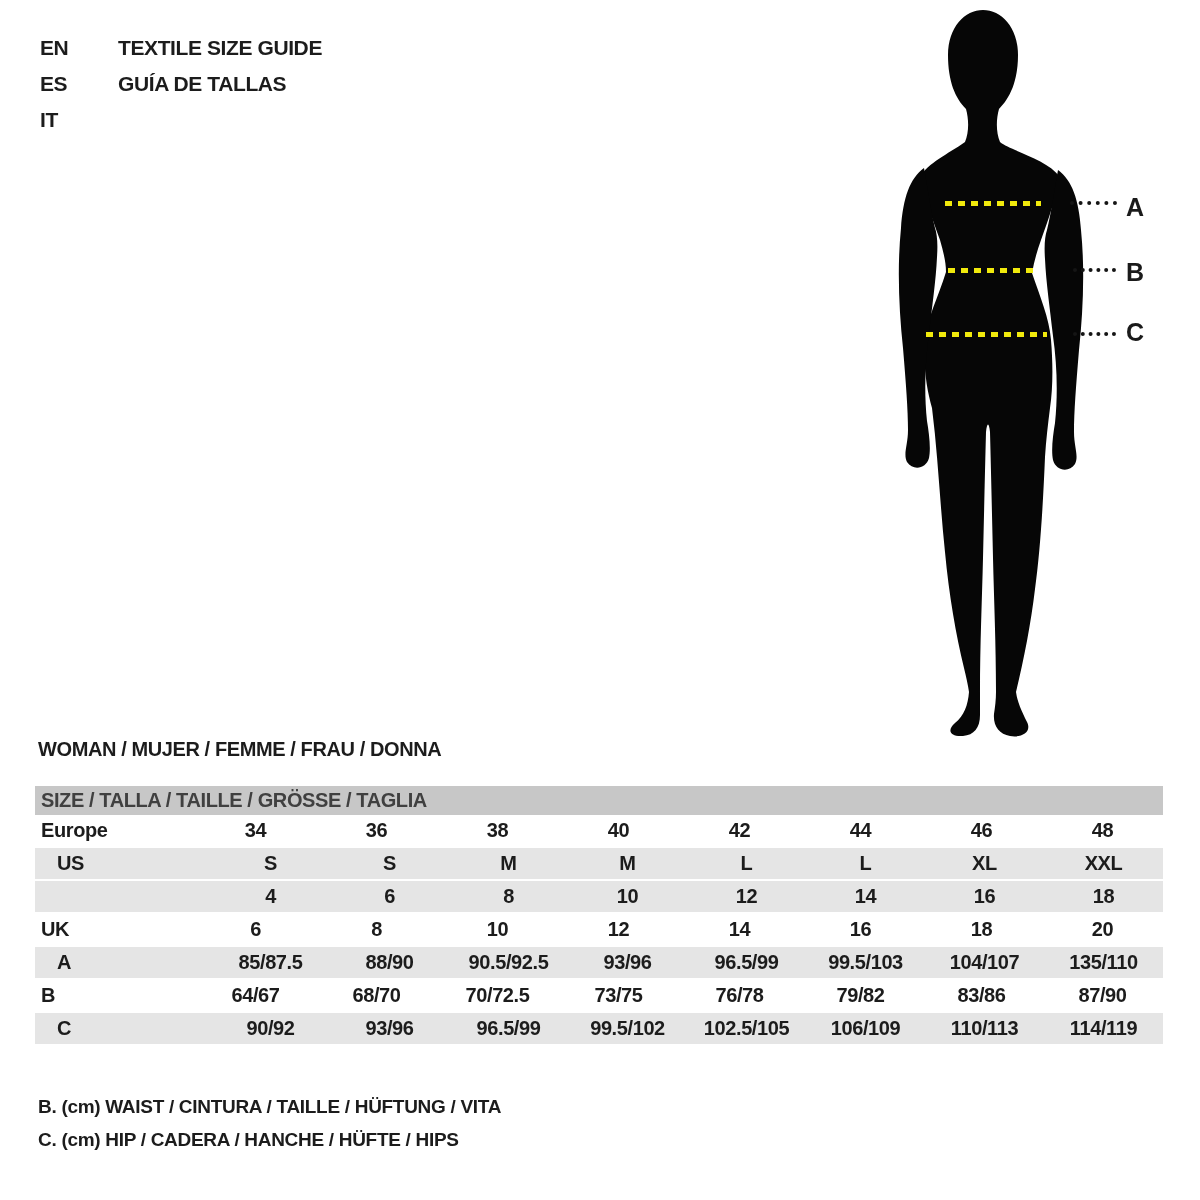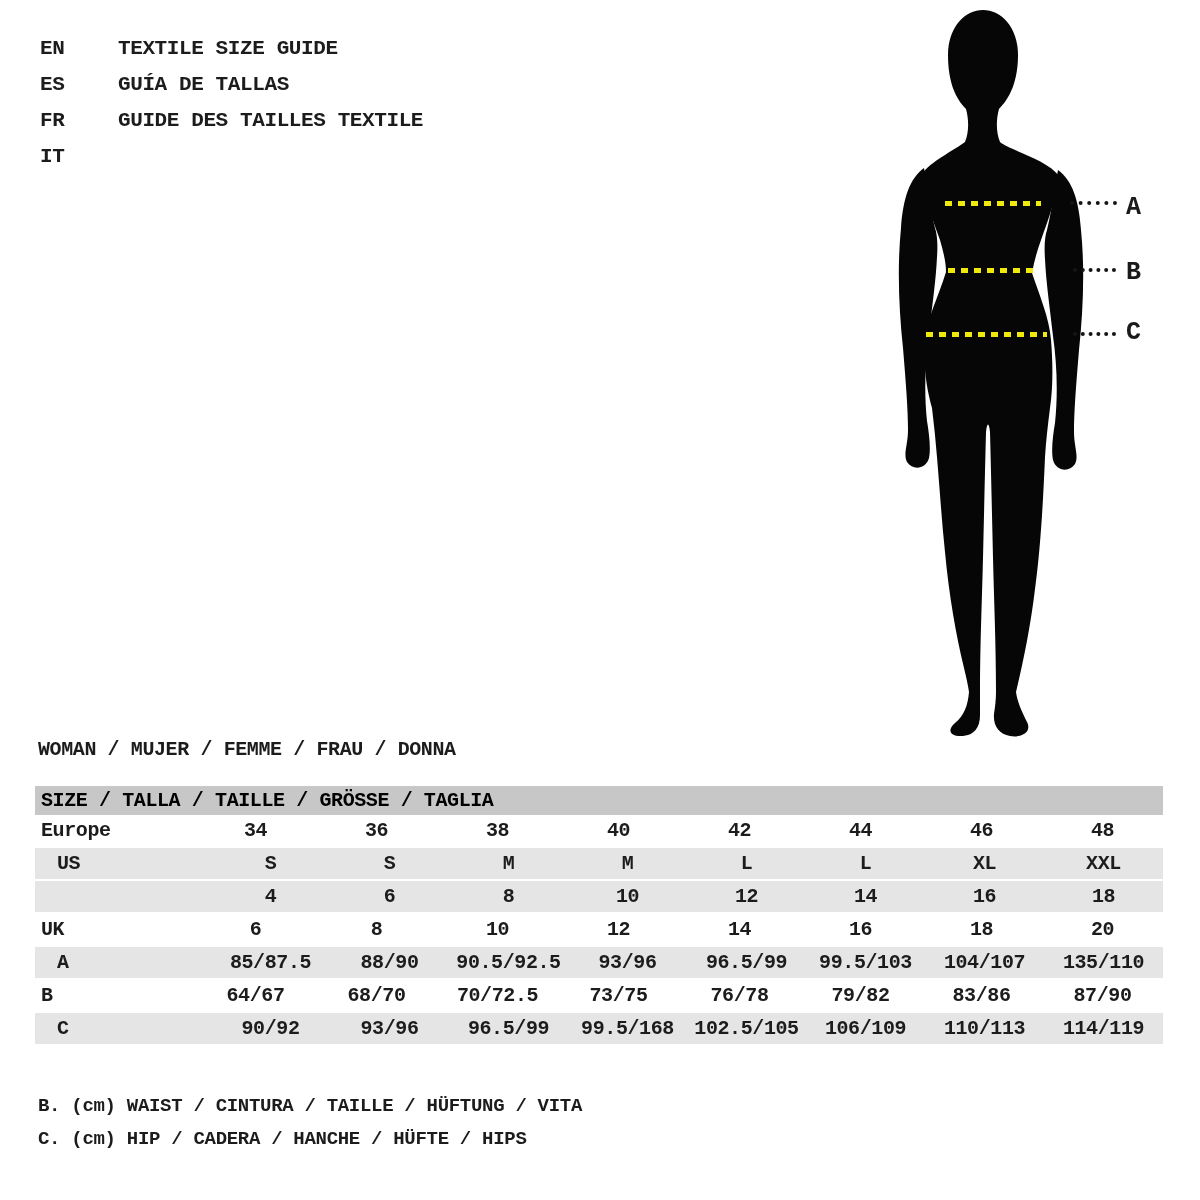--- a/index.html
+++ b/index.html
@@ -1,17 +1,17 @@
 <!DOCTYPE html>
 <html><head>
 <meta charset="utf-8">
 <style>
   html,body{margin:0;padding:0;background:#fff;}
   .page{position:relative;width:1200px;height:1200px;background:#ffffff;overflow:hidden;
-        font-family:Liberation Mono, monospace;color:#1c1c1c;}
+        font-family:Liberation Sans, sans-serif;color:#1c1c1c;}
 
   
   .lang-list{position:absolute;left:40px;top:30px;}
   .lang-row{display:flex;height:36px;align-items:center;font-weight:bold;font-size:21px;letter-spacing:-0.4px;}
   .lang-code{width:78px;}
 
   
   .figure{position:absolute;left:880px;top:0;width:320px;height:740px;}
   .figure svg{position:absolute;left:0;top:0;width:100%;height:100%;}
 
@@ -19,21 +19,21 @@
   .dash{position:absolute;height:5px;
         background:repeating-linear-gradient(90deg,#f0e90c 0 7px,rgba(0,0,0,0) 7px 13px);}
   .dots{position:absolute;height:0;border-top:4px dotted #151515;}
   .m-label{position:absolute;font-size:25px;font-weight:bold;color:#1a1a1a;}
 
   
   .section-title{position:absolute;left:38px;top:738px;font-size:20px;font-weight:bold;letter-spacing:-0.4px;}
 
   
   .size-table{position:absolute;left:35px;top:786px;width:1128px;}
-  .table-header{height:29px;line-height:29px;background:#c7c7c7;color:#000000;
+  .table-header{height:29px;line-height:29px;background:#c7c7c7;color:#404040;
                 font-size:20px;font-weight:bold;letter-spacing:-0.4px;padding-left:6px;box-sizing:border-box;}
   .t-row{display:flex;height:33px;align-items:center;font-size:20px;font-weight:bold;
          letter-spacing:-0.4px;border-bottom:2px solid #fff;box-sizing:border-box;}
   .t-row.shaded{background:#e5e5e5;padding-left:16px;}
   .t-label{width:160px;padding-left:6px;box-sizing:border-box;}
   .t-cell{flex:1;text-align:center;}
 
   
   .legend{position:absolute;left:38px;top:1090px;}
   .legend-line{height:33px;line-height:33px;font-size:19px;font-weight:bold;letter-spacing:-0.3px;}
@@ -44,24 +44,20 @@
 <div class="page">
 
   <div class="lang-list">
       <div class="lang-row">
         <span class="lang-code">EN</span>
         <span class="lang-title">TEXTILE SIZE GUIDE</span>
       </div>
       <div class="lang-row">
         <span class="lang-code">ES</span>
         <span class="lang-title">GUÍA DE TALLAS</span>
-      </div>
-      <div class="lang-row">
-        <span class="lang-code">FR</span>
-        <span class="lang-title">GUIDE DES TAILLES TEXTILE</span>
       </div>
       <div class="lang-row">
         <span class="lang-code">IT</span>
       </div>
     </div>
 
   <div class="figure">
     <svg viewBox="0 0 320 740" aria-hidden="true">
       <path fill="#060606" d="
         M103,10
@@ -173,21 +169,21 @@
           <div class="t-cell">76/78</div>
           <div class="t-cell">79/82</div>
           <div class="t-cell">83/86</div>
           <div class="t-cell">87/90</div>
         </div>
         <div class="t-row shaded">
           <div class="t-label">C</div>
           <div class="t-cell">90/92</div>
           <div class="t-cell">93/96</div>
           <div class="t-cell">96.5/99</div>
-          <div class="t-cell">99.5/168</div>
+          <div class="t-cell">99.5/102</div>
           <div class="t-cell">102.5/105</div>
           <div class="t-cell">106/109</div>
           <div class="t-cell">110/113</div>
           <div class="t-cell">114/119</div>
         </div>
       </div>
   </div>
 
   <div class="legend">
       <div class="legend-line">B. (cm) WAIST / CINTURA / TAILLE / HÜFTUNG / VITA</div>

